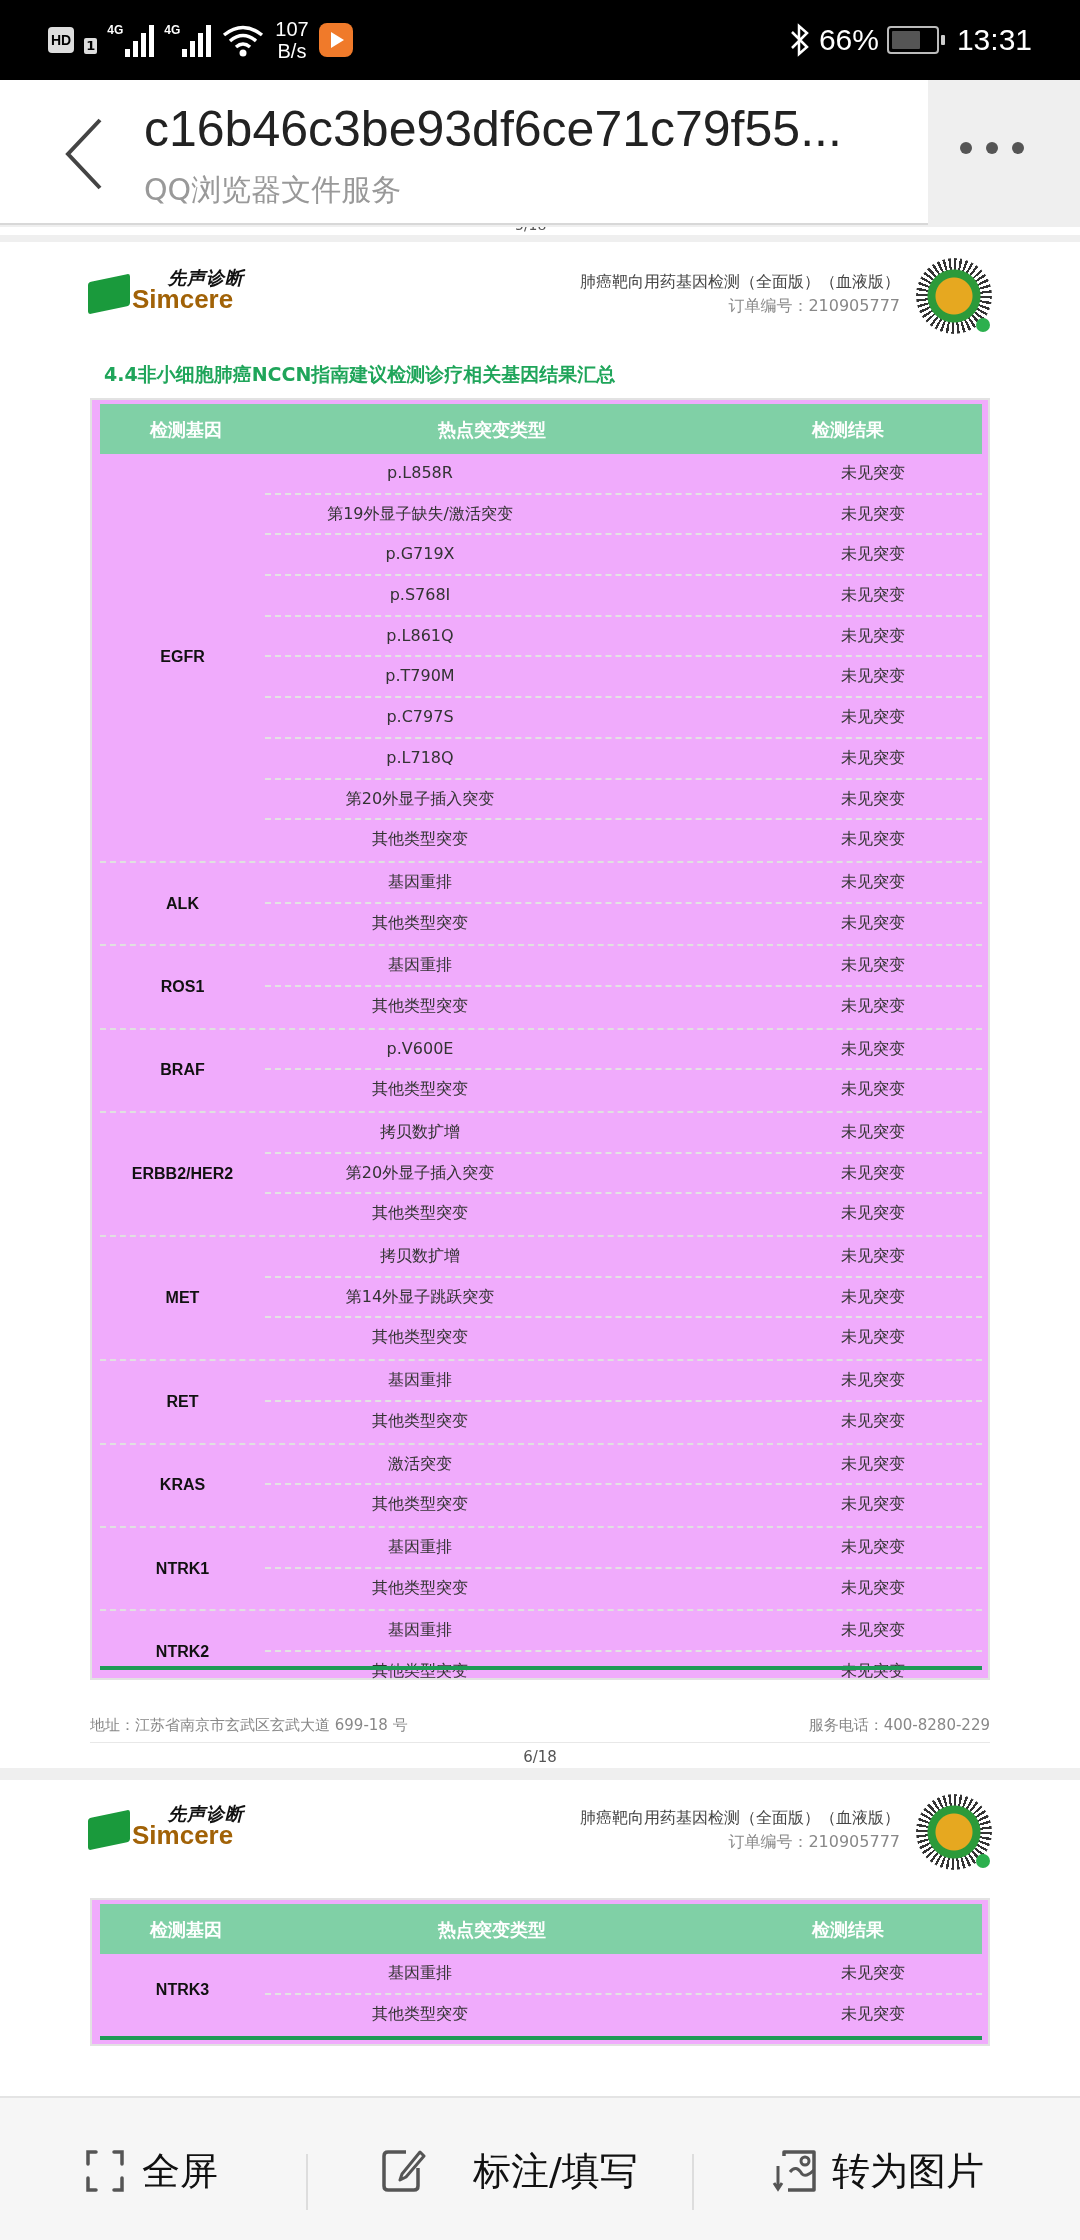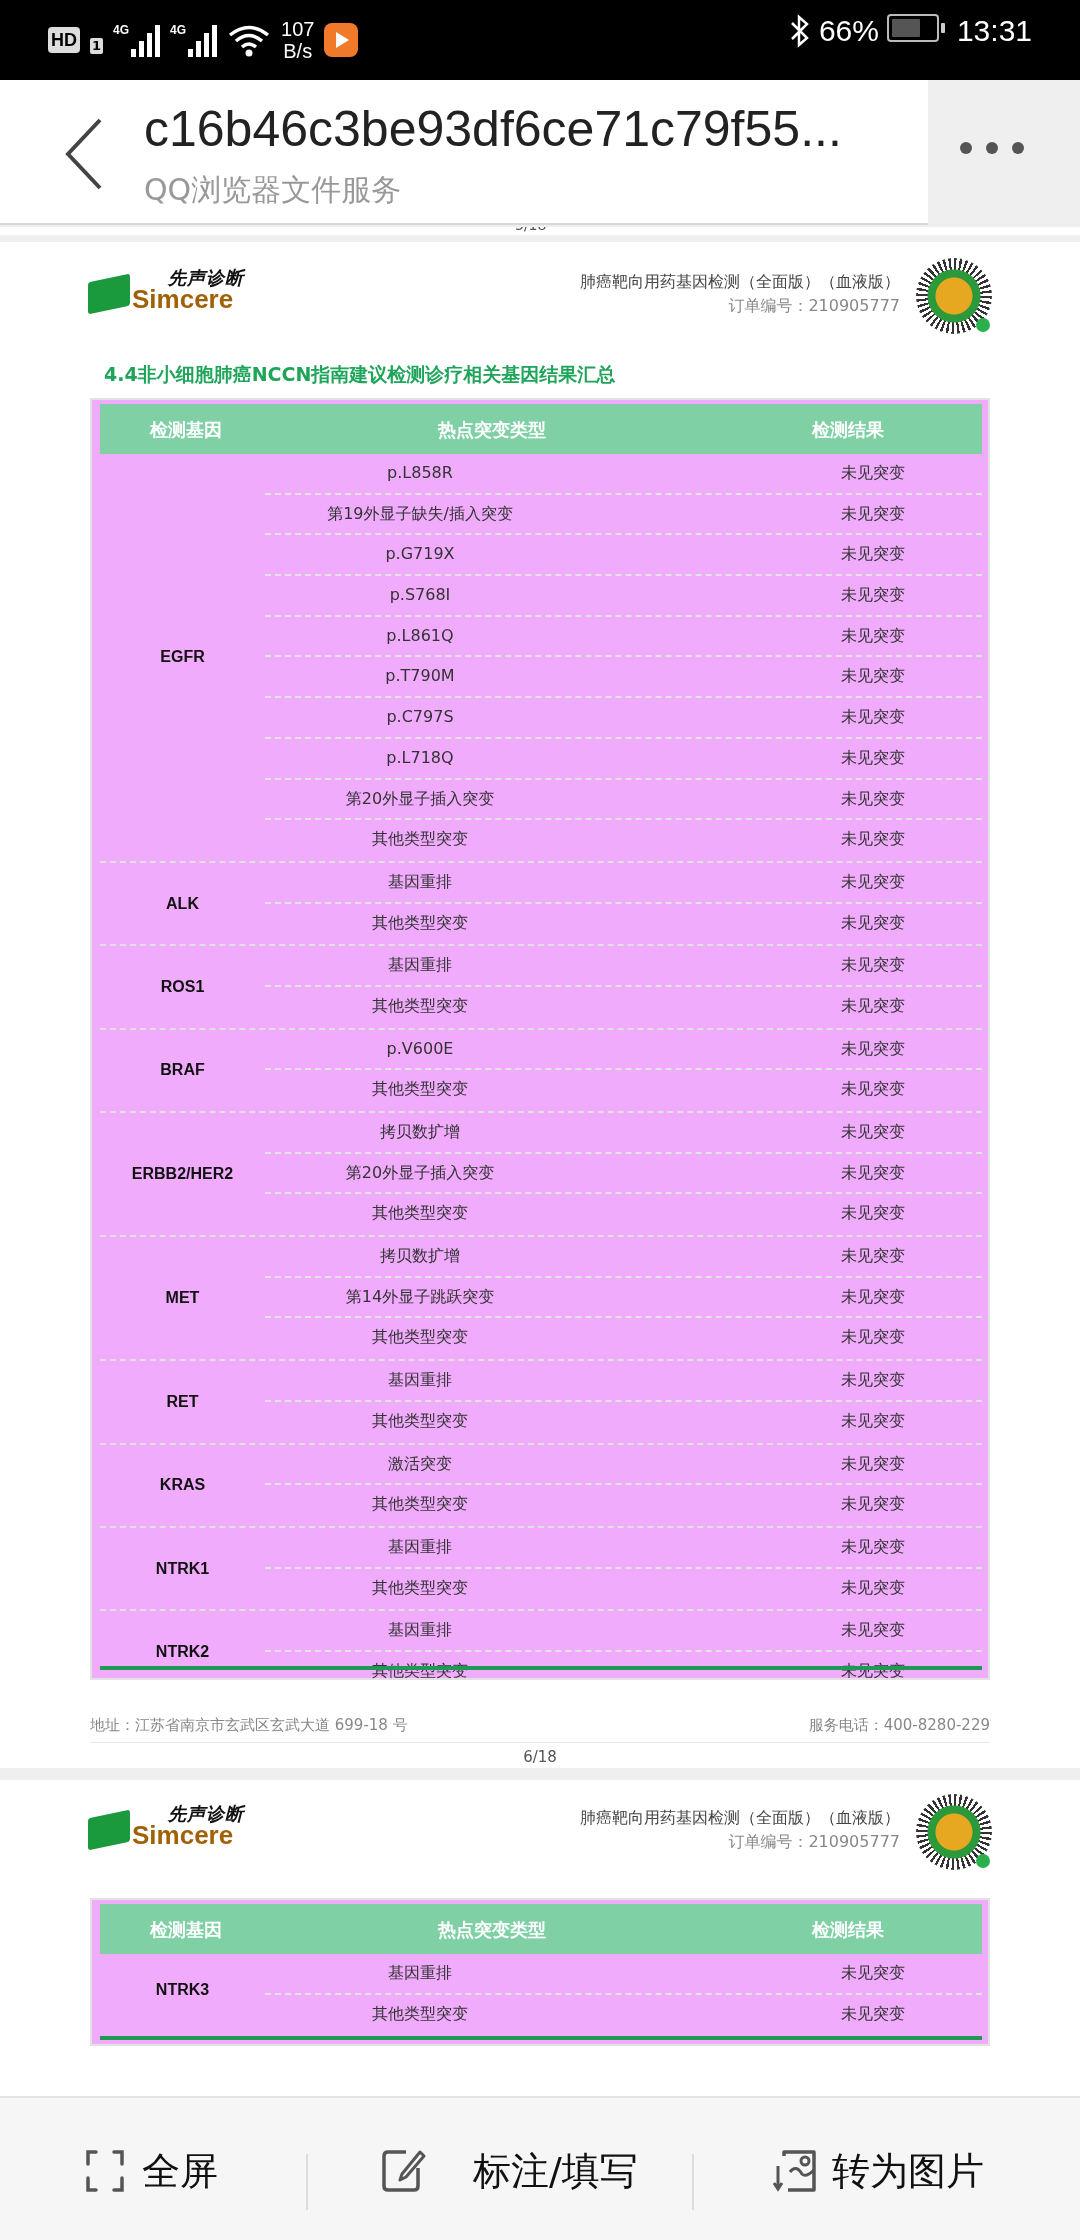--- a/index.html
+++ b/index.html
@@ -1,28 +1,28 @@
 <!DOCTYPE html>
 <html><head>
 <meta charset="utf-8">
 <style>
   * { box-sizing: border-box; margin: 0; padding: 0; }
   html, body { width: 1080px; height: 2240px; overflow: hidden; background: #efefef; font-family: "DejaVu Sans", "Liberation Sans", sans-serif; }
   .status-bar { position: absolute; left: 0; top: 0; width: 1080px; height: 80px; background: #000; color: #fff; }
   .sb-left { position: absolute; left: 48px; top: 14px; height: 52px; display: flex; align-items: center; gap: 10px; }
-  .hd-badge { background: #ddd; color: #000; font-weight: bold; font-size: 18px; border-radius: 4px; padding: 2px 3px; line-height: 22px; font-family: "Liberation Sans", sans-serif; }
+  .hd-badge { background: #ddd; color: #000; font-weight: bold; font-size: 14px; border-radius: 4px; padding: 2px 3px; line-height: 22px; font-family: "Liberation Sans", sans-serif; }
   .sim-num { background: #ddd; color: #000; font-size: 13px; font-weight: bold; border-radius: 2px; padding: 0 2px; line-height: 16px; margin-top: 12px; }
   .signal { display: flex; align-items: flex-end; gap: 3px; height: 34px; position: relative; padding-left: 18px; }
   .signal .tag { position: absolute; left: 0; top: 0; font-size: 12px; font-weight: bold; font-family: "Liberation Sans", sans-serif; }
   .signal i { display: block; width: 5px; background: #fff; }
   .wifi { width: 44px; height: 36px; }
   .speed { font-size: 20px; line-height: 22px; text-align: center; font-family: "Liberation Sans", sans-serif; }
   .app-badge { width: 34px; height: 34px; background: #f07a2a; border-radius: 8px; position: relative; }
   .app-badge::after { content: ""; position: absolute; left: 12px; top: 9px; border-left: 13px solid #fff; border-top: 8px solid transparent; border-bottom: 8px solid transparent; }
-  .sb-right { position: absolute; right: 48px; top: 14px; height: 52px; display: flex; align-items: flex-start; gap: 8px; font-size: 30px; font-family: "Liberation Sans", sans-serif; }
+  .sb-right { position: absolute; right: 48px; top: 14px; height: 52px; display: flex; align-items: center; gap: 8px; font-size: 30px; font-family: "Liberation Sans", sans-serif; }
   .battery { width: 52px; height: 28px; border: 2px solid #bbb; border-radius: 4px; position: relative; padding: 3px; }
   .battery .fill { width: 66%; height: 100%; background: #555; border-radius: 1px; }
   .battery::after { content: ""; position: absolute; right: -8px; top: 7px; width: 4px; height: 10px; background: #ccc; border-radius: 1px; }
 
   .app-header { position: absolute; left: 0; top: 80px; width: 928px; height: 145px; background: #fff; border-bottom: 2px solid #d8d8d8; }
   .back-btn { position: absolute; left: 60px; top: 36px; width: 50px; height: 76px; }
   .title { position: absolute; left: 144px; top: 20px; font-size: 50px; color: #222; font-family: "Liberation Sans", sans-serif; letter-spacing: 0px; white-space: nowrap; }
   .subtitle { position: absolute; left: 144px; top: 90px; font-size: 30px; color: #999; }
   .more-btn { position: absolute; left: 960px; top: 62px; display: flex; gap: 14px; }
   .more-btn i { width: 12px; height: 12px; background: #555; border-radius: 50%; display: block; }
@@ -160,21 +160,21 @@
       <span class="th-result">检测结果</span>
     </div>
     <div class="tbody" id="tbody1">
         <div class="group">
           <div class="gene">EGFR</div>
           <div class="row">
             <span class="type">p.L858R</span>
             <span class="result">未见突变</span>
           </div>
           <div class="row">
-            <span class="type">第19外显子缺失/插入突变</span>
+            <span class="type">第19外显子缺失/激活突变</span>
             <span class="result">未见突变</span>
           </div>
           <div class="row">
             <span class="type">p.G719X</span>
             <span class="result">未见突变</span>
           </div>
           <div class="row">
             <span class="type">p.S768I</span>
             <span class="result">未见突变</span>
           </div>

